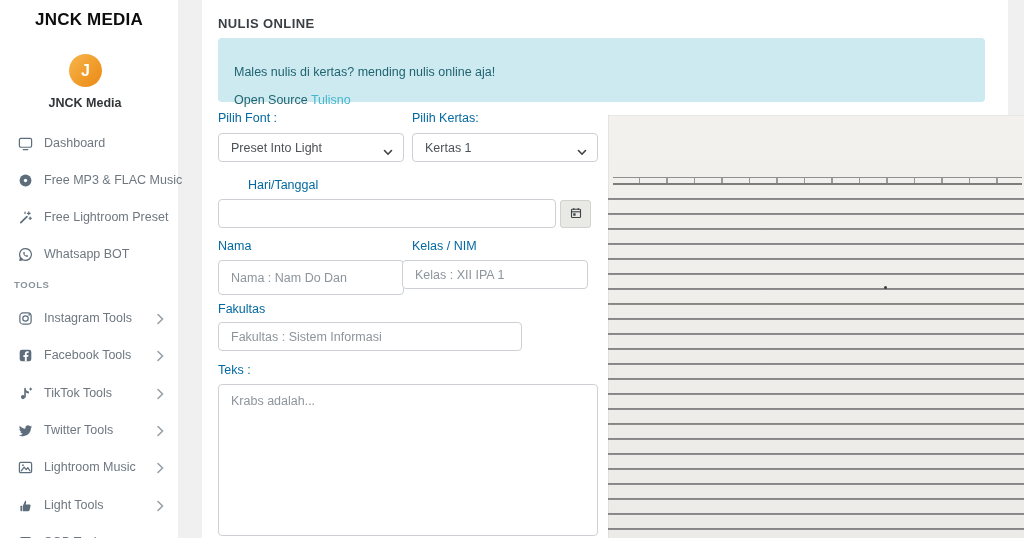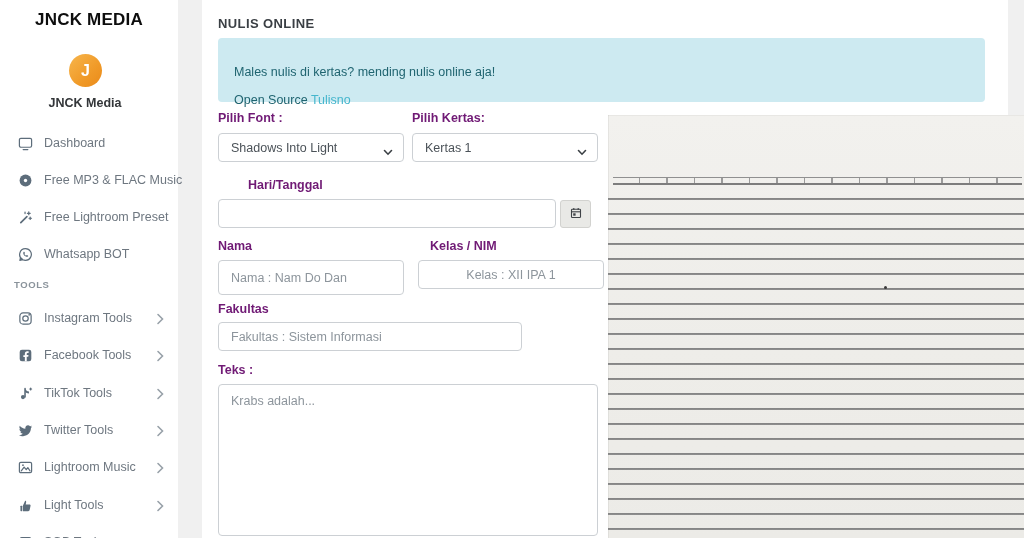--- a/index.html
+++ b/index.html
@@ -30,21 +30,21 @@
   
   .main { position:absolute; left:202px; top:0; width:806px; height:538px; background:#ffffff; }
   .right-gap { position:absolute; left:1008px; top:0; width:16px; height:118px; background:#f0f0f0; }
   .page-title { position:absolute; left:16px; top:16px; font-size:13px; font-weight:700;
     color:#3a3f44; letter-spacing:0.4px; }
   .alert { position:absolute; left:16px; top:38px; width:767px; height:64px; background:#cdeaf1;
     border-radius:4px; padding:27px 16px; color:#1f6470; font-size:12.5px; }
   .alert .row2 { margin-top:14px; }
   .alert a { color:#45b6cd; text-decoration:none; cursor:pointer; }
 
-  .flabel { position:absolute; font-size:12.5px; font-weight:700; color:#701a75; white-space:nowrap; }
+  .flabel { position:absolute; font-size:12.5px; font-weight:400; color:#0369a1; white-space:nowrap; }
   .control { position:absolute; background:#fff; border:1px solid #ccd0d4; border-radius:4px;
     font-size:12.5px; color:#4b5258; display:flex; align-items:center; padding:0 12px; cursor:pointer; }
   .control .caret { position:absolute; right:10px; top:50%; margin-top:-3px; }
   input.tinput, textarea.tarea { position:absolute; background:#fff; border:1px solid #ccd0d4;
     border-radius:4px; font-size:12.5px; color:#4b5258; padding:0 12px;
     font-family:"Liberation Sans", sans-serif; outline:none; }
   input.tinput::placeholder, textarea.tarea::placeholder { color:#8d959c; opacity:1; }
   textarea.tarea { padding:9px 12px; resize:none; }
   .date-btn { position:absolute; left:358px; top:200px; width:31px; height:28px; background:#e9e9e6;
     border:1px solid #d2d2cf; border-radius:3px; display:flex; align-items:center; justify-content:center;
@@ -226,21 +226,21 @@
 
     <div class="alert">
       <div class="row1">Males nulis di kertas? mending nulis online aja!</div>
       <div class="row2">
         <span>Open Source </span><a>Tulisno</a>
       </div>
     </div>
 
     <div class="flabel" style="left:16px; top:111px;">Pilih Font :</div>
     <div class="control" style="left:16px; top:133px; width:186px; height:29px;">
-      <span>Shadows Into Light</span>
+      <span>Preset Into Light</span>
       <span class="caret">
         <svg width="10" height="7" viewBox="0 0 10 7" fill="none" stroke="#3a3f44" stroke-width="1.6" stroke-linecap="round">
             <path d="M1.5 1.5 5 5.2 8.5 1.5"></path>
           </svg>
       </span>
     </div>
 
     <div class="flabel" style="left:210px; top:111px;">Pilih Kertas:</div>
     <div class="control" style="left:210px; top:133px; width:186px; height:29px;">
       <span>Kertas 1</span>
@@ -260,22 +260,22 @@
             <path d="M1.5 4.8h9"></path>
             <path d="M3.8 1v2M8.2 1v2"></path>
             <rect x="3.2" y="6.3" width="2.4" height="2.4" fill="#3f4347" stroke="none"></rect>
           </svg>
       </span>
     </div>
 
     <div class="flabel" style="left:16px; top:239px;">Nama</div>
     <input class="tinput" style="left: 16px; top: 260px; width: 186px; height: 35px;" placeholder="Nama : Nam Do Dan">
 
-    <div class="flabel" style="left:210px; top:239px;margin-left:18px;">Kelas / NIM</div>
-    <input class="tinput" style="left: 216px; top: 260px; width: 186px; height: 29px; text-align: center;" placeholder="Kelas : XII IPA 1">
+    <div class="flabel" style="left:210px; top:239px;">Kelas / NIM</div>
+    <input class="tinput" style="left: 200px; top: 260px; width: 186px; height: 29px;" placeholder="Kelas : XII IPA 1">
 
     <div class="flabel" style="left:16px; top:302px;">Fakultas</div>
     <input class="tinput" style="left: 16px; top: 322px; width: 304px; height: 29px;" placeholder="Fakultas : Sistem Informasi">
 
     <div class="flabel" style="left:16px; top:363px;">Teks :</div>
     <textarea class="tarea" style="left: 16px; top: 384px; width: 380px; height: 152px;" placeholder="Krabs adalah..."></textarea>
   </div>
 
   <div class="right-gap"></div>
 

